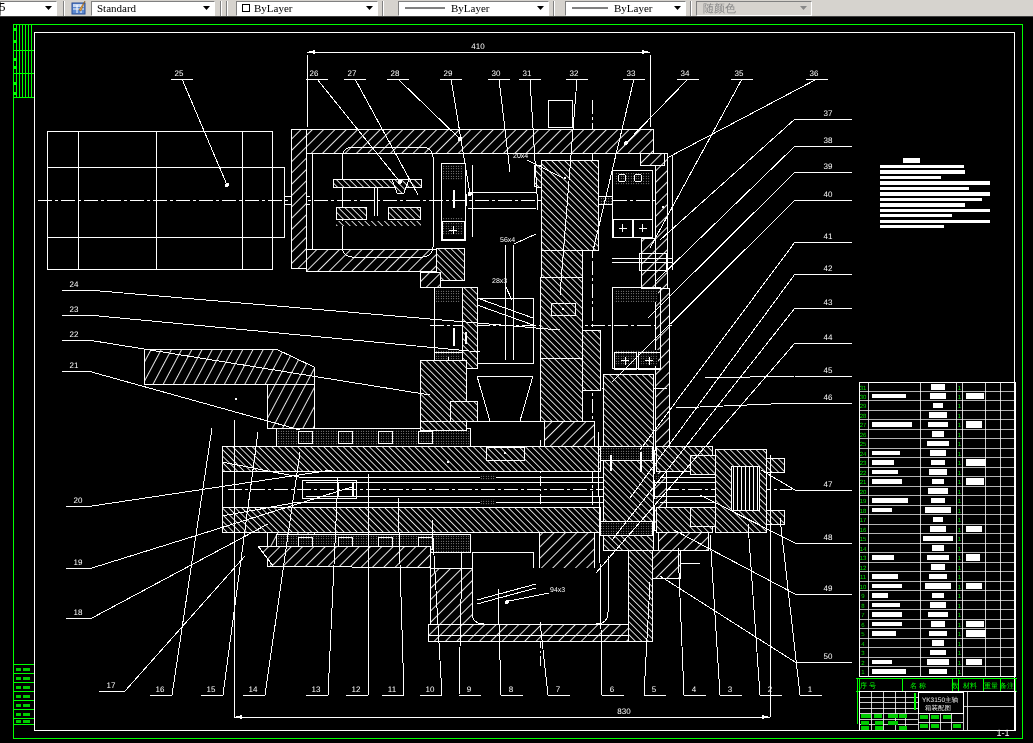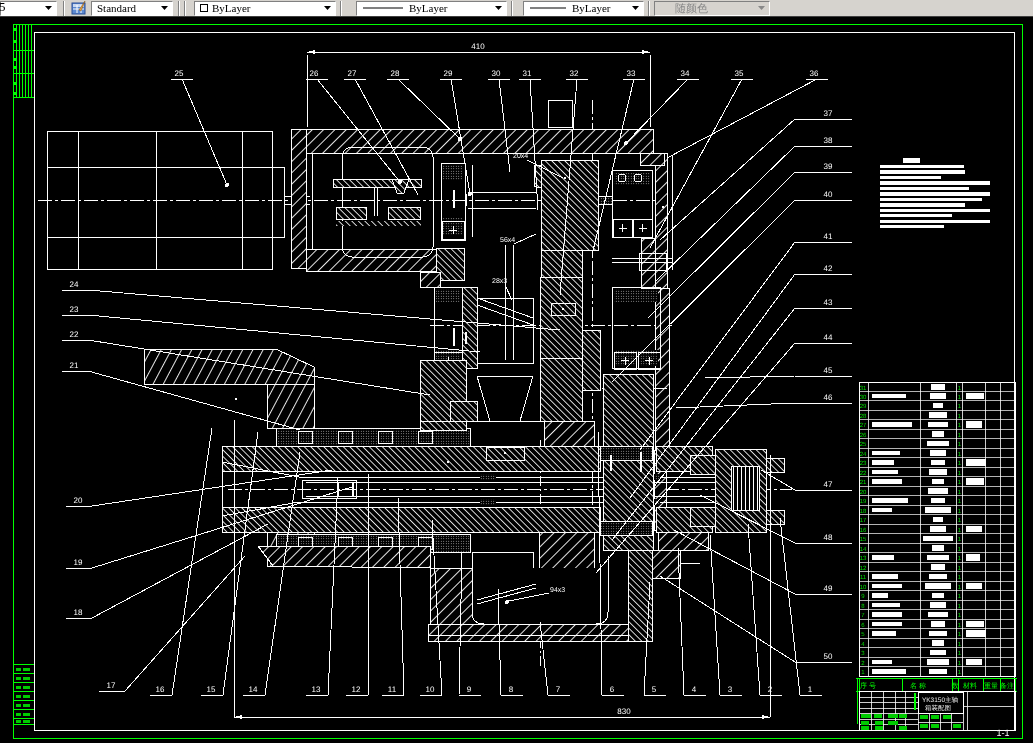--- a/index.html
+++ b/index.html
@@ -660,21 +660,21 @@
       </div>
   <div class="sep" style="margin-left:6px"></div>
   <svg width="16" height="15" style="margin:0 4px">
         <rect x="1" y="2" width="13" height="11" fill="#5c8ad2" stroke="#2a4f96"></rect>
         <rect x="2" y="3" width="11" height="3" fill="#c8d8f0"></rect>
         <line x1="2" y1="8" x2="13" y2="8" stroke="#fff"></line>
         <line x1="6" y1="4" x2="6" y2="12" stroke="#fff"></line>
         <line x1="10" y1="4" x2="10" y2="12" stroke="#fff"></line>
         <path d="M14,0 L8,9 L10,10 Z" fill="#e8a33d" stroke="#7a4a10" stroke-width="0.5"></path>
       </svg>
-  <div class="combo" style="width:82px">
+  <div class="combo" style="width:124px">
         <span style="margin-left:5px">Standard</span>
         <span class="arr">
           <svg width="7" height="4">
             <path d="M0,0 L7,0 L3.5,4 Z" fill="#000"></path>
           </svg>
         </span>
       </div>
   <div class="sep" style="margin-left:5px"></div>
       <div class="sep"></div>
   <div class="combo" style="width:142px;margin-left:6px"><span style="margin-left:5px;display:inline-block;width:8px;height:8px;border:1px solid #000;margin-right:4px"></span>ByLayer<span class="arr">
@@ -693,20 +693,20 @@
   <div class="sep" style="margin-left:4px"></div>
   <div class="combo" style="width:121px;margin-left:8px"><svg width="36" height="2" style="margin-left:6px;margin-right:6px">
           <line x1="0" y1="1" x2="36" y2="1" stroke="#000"></line>
         </svg>ByLayer<span class="arr">
           <svg width="7" height="4">
             <path d="M0,0 L7,0 L3.5,4 Z" fill="#000"></path>
           </svg>
         </span></div>
   <div class="sep" style="margin-left:4px"></div>
   <div class="combo dis" style="width:116px;margin-left:2px">
-        <span style="margin-left:20px;font-family:Liberation Sans, sans-serif;font-size:11px">随颜色</span>
+        <span style="margin-left:6px;font-family:Liberation Sans, sans-serif;font-size:11px">随颜色</span>
         <span class="arr">
           <svg width="7" height="4">
             <path d="M0,0 L7,0 L3.5,4 Z" fill="#888"></path>
           </svg>
         </span>
       </div>
 </div>
   </div>
 </body></html>

